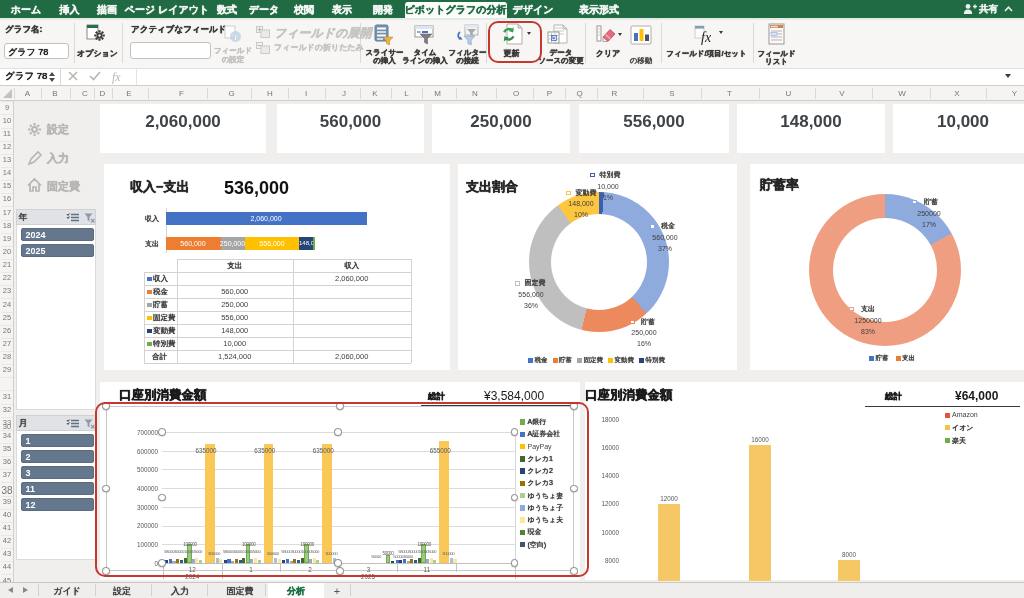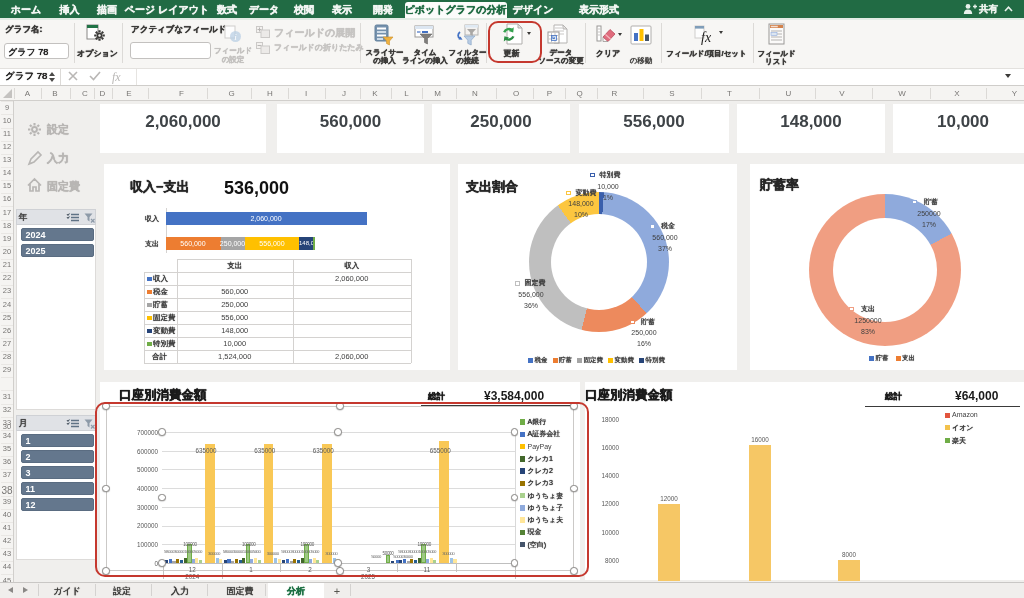--- a/index.html
+++ b/index.html
@@ -61,21 +61,21 @@
     <circle cx="11.5" cy="11.5" r="5.5" fill="#b9cfe4" opacity="0.75"></circle>
     <text x="11.5" y="15" font-size="9" font-style="italic" fill="#fff" text-anchor="middle" font-family="Liberation Serif">i</text>
   </svg>
 <div class="t" style="left:233px;top:47px;font-size:7.5px;color:#c3c1bf;text-shadow:0 0 0.7px currentColor,0 0 0.7px currentColor;font-weight:700;transform:translateX(-50%);">フィールド</div>
 <div class="t" style="left:233px;top:55.5px;font-size:7.5px;color:#c3c1bf;text-shadow:0 0 0.7px currentColor,0 0 0.7px currentColor;font-weight:700;transform:translateX(-50%);">の設定</div>
 <svg style="left:256px;top:26px" width="14" height="12" viewBox="0 0 14 12">
     <rect x="0.5" y="0.5" width="6" height="6" fill="#f3f1ef" stroke="#cbc9c7"></rect>
     <path d="M1.5 3.5 h4 M3.5 1.5 v4" stroke="#b9b7b5"></path>
     <rect x="5" y="4" width="8.5" height="7.5" fill="#eceae8" stroke="#cbc9c7"></rect>
   </svg>
-<div class="t" style="left:274px;top:27px;font-size:10px;color:#c6c4c2;text-shadow:0 0 0.7px currentColor,0 0 0.7px currentColor;font-weight:700;">フィールドの展開</div>
+<div class="t" style="left:274px;top:27px;font-size:12px;color:#c6c4c2;text-shadow:0 0 0.7px currentColor,0 0 0.7px currentColor;font-weight:700;font-style:italic;">フィールドの展開</div>
 <svg style="left:256px;top:42px" width="14" height="12" viewBox="0 0 14 12">
     <rect x="0.5" y="0.5" width="6" height="6" fill="#f3f1ef" stroke="#cbc9c7"></rect>
     <path d="M1.5 3.5 h4" stroke="#b9b7b5"></path>
     <rect x="5" y="4" width="8.5" height="7.5" fill="#eceae8" stroke="#cbc9c7"></rect>
   </svg>
 <div class="t" style="left:274px;top:43px;font-size:8px;color:#c6c4c2;text-shadow:0 0 0.7px currentColor,0 0 0.7px currentColor;font-weight:700;">フィールドの折りたたみ</div>
 <svg style="left:374px;top:24px" width="21" height="22" viewBox="0 0 21 22">
     <rect x="1" y="1" width="13" height="16" rx="1.5" fill="#7591ad" stroke="#62809c"></rect>
     <rect x="3" y="3.5" width="9" height="2" fill="#fff"></rect>
     <rect x="3" y="7" width="9" height="2" fill="#cfdce8"></rect>
@@ -418,21 +418,21 @@
 <div class="a" style="left:849px;top:306.5px;width:4.5px;height:4.5px;background:#fff;border:1px solid #f09e82;"></div>
 <div class="t" style="left:868px;top:304.5px;font-size:7px;color:#404040;text-shadow:0 0 0.7px currentColor,0 0 0.7px currentColor;transform:translateX(-50%);">支出</div>
 <div class="t" style="left:868px;top:316.5px;font-size:7px;color:#404040;transform:translateX(-50%);">1250000</div>
 <div class="t" style="left:868px;top:328px;font-size:7px;color:#404040;transform:translateX(-50%);">83%</div>
 <div class="a" style="left:869px;top:355.5px;width:5px;height:5px;background:#4472c4;"></div>
 <div class="t" style="left:875.5px;top:353.5px;font-size:6.5px;color:#404040;text-shadow:0 0 0.7px currentColor,0 0 0.7px currentColor;">貯蓄</div>
 <div class="a" style="left:895.5px;top:355.5px;width:5px;height:5px;background:#ed7d31;"></div>
 <div class="t" style="left:902.0px;top:353.5px;font-size:6.5px;color:#404040;text-shadow:0 0 0.7px currentColor,0 0 0.7px currentColor;">支出</div>
 <div class="t" style="left:119px;top:388px;font-size:12.5px;color:#1a1a1a;text-shadow:0 0 0.7px currentColor,0 0 0.7px currentColor;font-weight:700;">口座別消費金額</div>
 <div class="t" style="left:428px;top:391.5px;font-size:8.5px;color:#1a1a1a;text-shadow:0 0 0.7px currentColor,0 0 0.7px currentColor;font-weight:700;">総計</div>
-<div class="t" style="left:484px;top:389.5px;font-size:12px;color:#1a1a1a;font-weight:700;">¥3,584,000</div>
+<div class="t" style="left:484px;top:389.5px;font-size:12px;color:#1a1a1a;font-weight:400;">¥3,584,000</div>
 <div class="a" style="left:421px;top:405px;width:154px;height:1.1px;background:#3a3a3a;"></div>
 <div class="a" style="left:106px;top:406px;width:468px;height:165px;background:transparent;border:1px solid #cbc9c7;"></div>
 <div class="t" style="left:158px;top:559.8px;font-size:6.3px;color:#595959;transform:translateX(-100%);">0</div>
 <div class="a" style="left:162px;top:544.29px;width:352.5px;height:0.8px;background:#dcdcdc;"></div>
 <div class="t" style="left:158px;top:541.0899999999999px;font-size:6.3px;color:#595959;transform:translateX(-100%);">100000</div>
 <div class="a" style="left:162px;top:525.58px;width:352.5px;height:0.8px;background:#dcdcdc;"></div>
 <div class="t" style="left:158px;top:522.38px;font-size:6.3px;color:#595959;transform:translateX(-100%);">200000</div>
 <div class="a" style="left:162px;top:506.87px;width:352.5px;height:0.8px;background:#dcdcdc;"></div>
 <div class="t" style="left:158px;top:503.67px;font-size:6.3px;color:#595959;transform:translateX(-100%);">300000</div>
 <div class="a" style="left:162px;top:488.15999999999997px;width:352.5px;height:0.8px;background:#dcdcdc;"></div>

